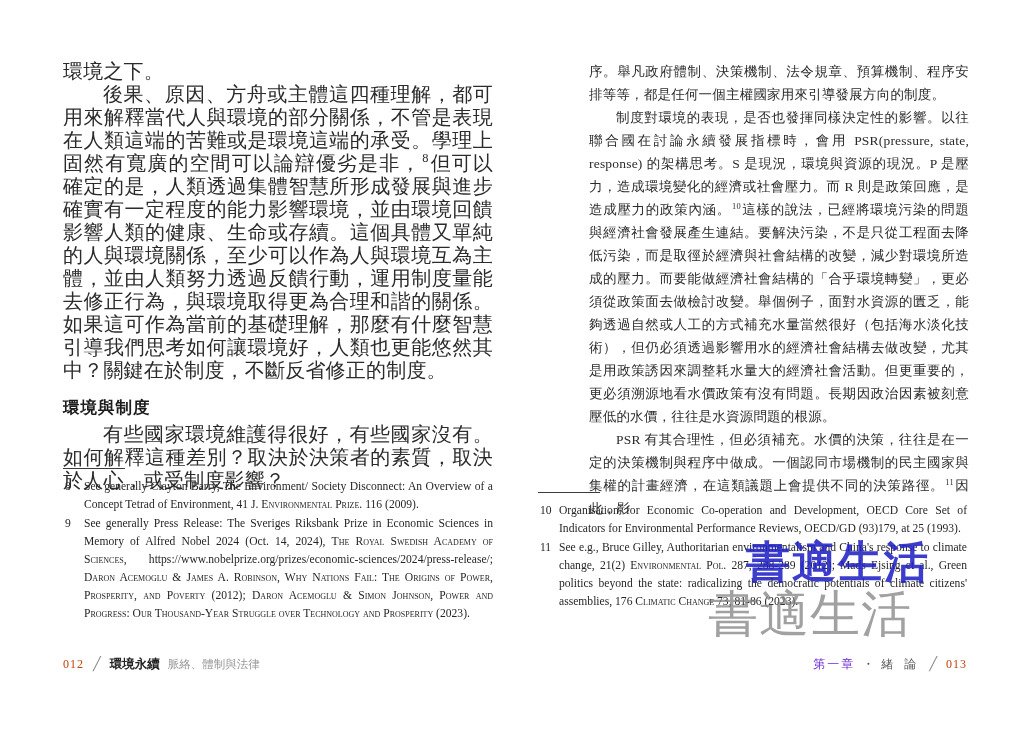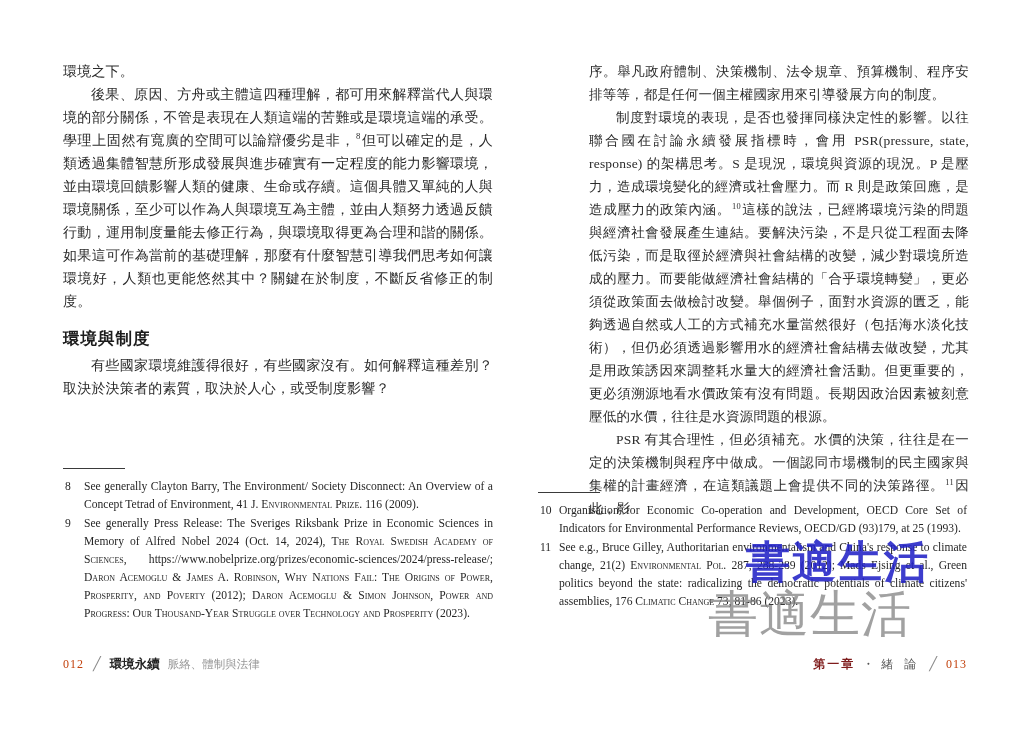--- a/index.html
+++ b/index.html
@@ -14,21 +14,21 @@
   }
   
   .page-body { position: absolute; top: 60px; }
   .left-body  { left: 63px;  width: 430px; }
   .right-body { left: 589px; width: 380px; }
   .para {
     margin: 0;
     text-align: justify;
     letter-spacing: 0.2px;
   }
-  .left-body .para  { font-size: 14px; line-height: 23px; }
+  .left-body .para  { font-size: 20px; line-height: 23px; }
   .right-body .para { font-size: 13.5px; line-height: 23px; }
   .indent { text-indent: 2em; }
   .section-heading {
     font-family: "Liberation Sans", "DejaVu Sans", sans-serif;
     font-size: 16.5px;
     font-weight: bold;
     color: #1c1c1c;
     margin: 15px 0 4px 0;
     letter-spacing: 1px;
   }
@@ -71,21 +71,21 @@
   .footer-right { right: 62px; text-align: right; }
   .footer .slash { color: #8a8a8a; margin: 0 6px; font-size: 13px; }
   .book-title {
     font-family: "Liberation Sans", "DejaVu Sans", sans-serif;
     font-weight: bold;
     color: #222222;
     font-size: 12.5px;
     margin-right: 5px;
   }
   .book-subtitle { color: #979797; font-size: 11.5px; }
-  .chapter-label { color: #7f1d1d; letter-spacing: 2px; font-weight: bold; }
+  .chapter-label { color: #6d28d9; letter-spacing: 2px; }
   .footer-dot { margin: 0 4px; color: #555555; }
   .section-label { color: #555555; letter-spacing: 4px; }
   .page-num { color: #c2410c; letter-spacing: 1px; }
   
   .wm {
     position: absolute;
     font-family: "Liberation Serif", "DejaVu Serif", serif;
     white-space: nowrap;
     z-index: 6;
     pointer-events: none;

